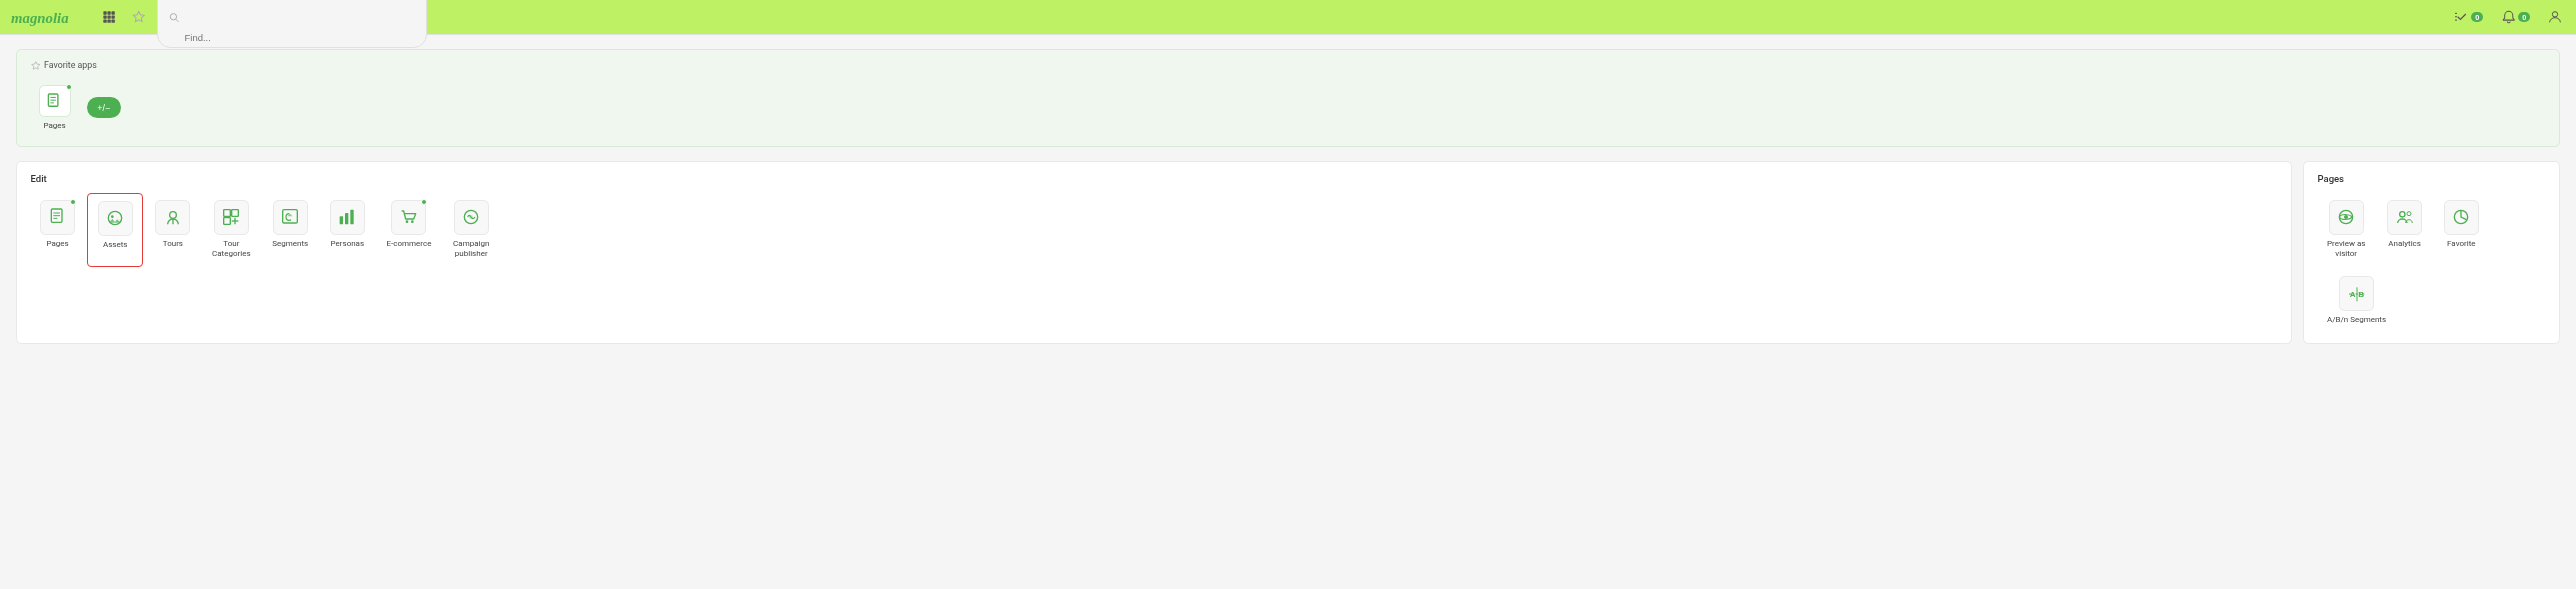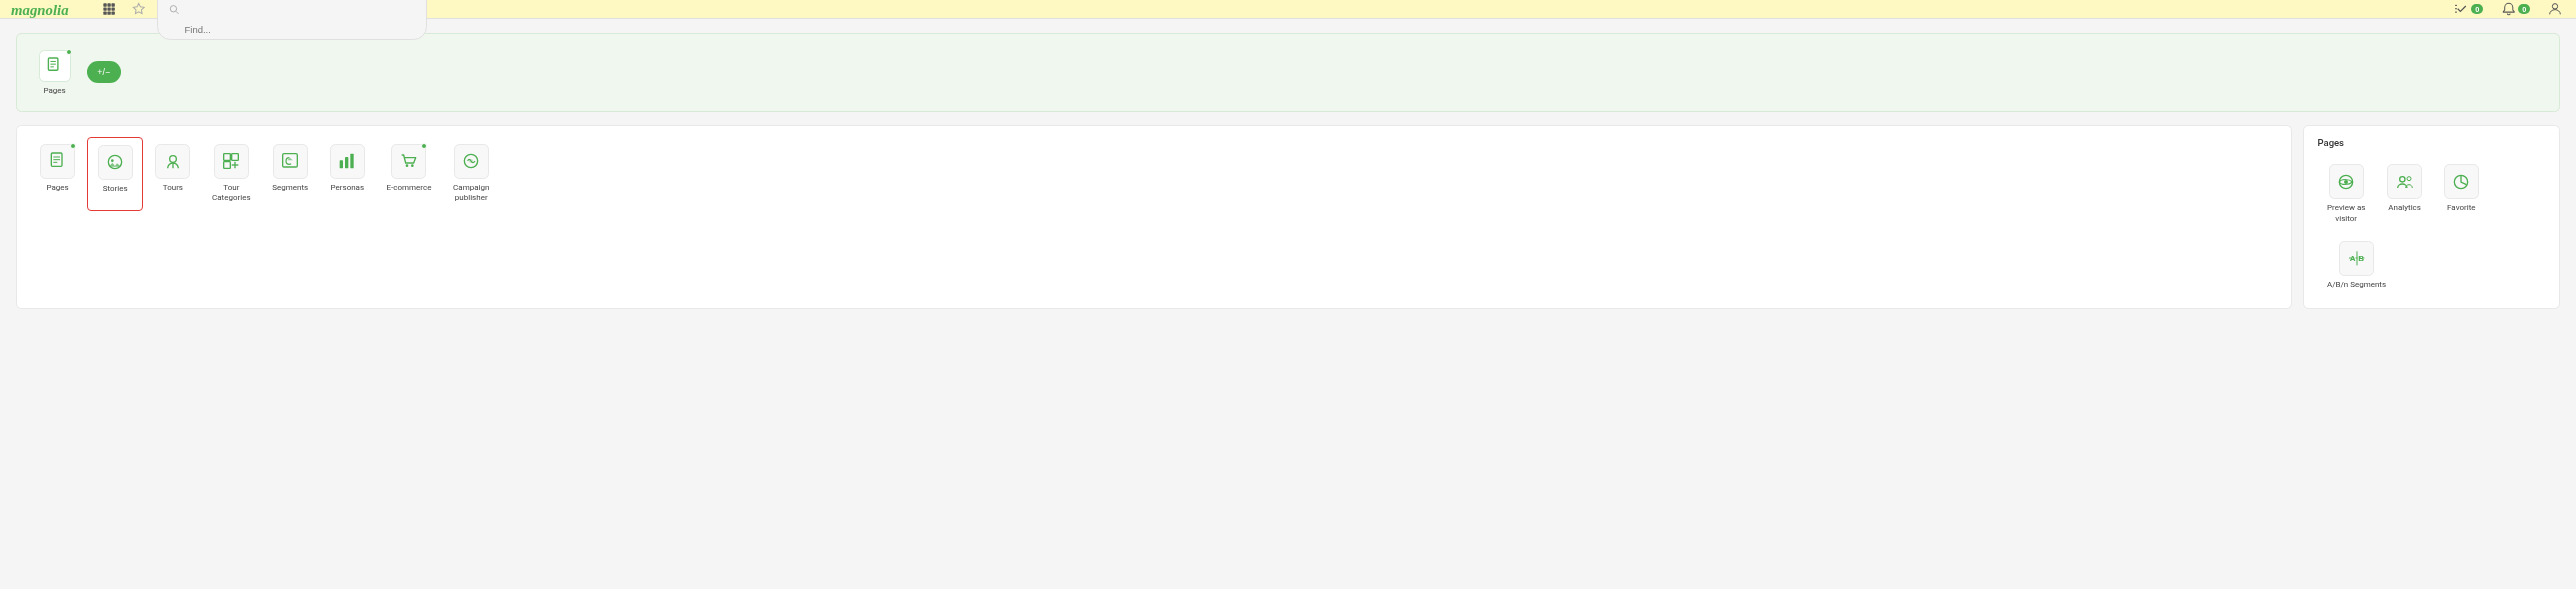--- a/index.html
+++ b/index.html
@@ -1,21 +1,21 @@
 <!DOCTYPE html>
 <html style="font-size:10.8px"><head>
   <meta charset="utf-8">
   <style>
     * { box-sizing: border-box; margin: 0; padding: 0; }
     body { font-family: -apple-system, BlinkMacSystemFont, 'Segoe UI', Roboto, sans-serif; background: #f5f5f5; min-height: 100vh; }
 
     
     .topnav {
       display: flex; align-items: center;
-      background: #fef9c3; height: 19px;
+      background: #bef264; height: 35px;
       border-bottom: 0.7px solid #e0e0e0;
       padding: 0 10.8px; gap: 8px;
     }
     .logo { color: #3d8b3d; font-size: 15px; font-weight: 700; font-style: italic; margin-right: 5.4px; }
     .nav-icon-btn {
       background: none; border: none; cursor: pointer;
       color: #555; padding: 4px; border-radius: 2.7px;
       display: flex; align-items: center; justify-content: center;
       font-size: 13.5px;
     }
@@ -175,20 +175,26 @@
     <svg width="16" height="16" viewBox="0 0 24 24" fill="none">
       <circle cx="12" cy="8" r="4" stroke="#555" stroke-width="1.5" fill="none"></circle>
       <path d="M4 20c0-4 3.6-7 8-7s8 3 8 7" stroke="#555" stroke-width="1.5" fill="none"></path>
     </svg>
   </button>
 </nav>
 
 <div class="content">
 
   <div class="favorites-section">
+    <div class="section-title">
+      <svg width="9.5" height="9.5" viewBox="0 0 14 14" fill="none">
+        <path d="M7 1l1.7 3.5L13 5.2l-3 2.9.7 4L7 10.2l-3.7 1.9.7-4-3-2.9 4.3-.7z" stroke="#aaa" stroke-width="1" fill="none"></path>
+      </svg>
+      <span>Favorite apps</span>
+    </div>
     <div class="apps-row">
 
       <div class="app-item">
         <div class="app-icon-wrap">
           <svg width="19" height="19" viewBox="0 0 28 28" fill="none">
             <rect x="5" y="3" width="14" height="18" rx="1.5" fill="none" stroke="#4caf50" stroke-width="2"></rect>
             <line x1="8" y1="8" x2="16" y2="8" stroke="#4caf50" stroke-width="1.5"></line>
             <line x1="8" y1="12" x2="16" y2="12" stroke="#4caf50" stroke-width="1.5"></line>
             <line x1="8" y1="16" x2="13" y2="16" stroke="#4caf50" stroke-width="1.5"></line>
           </svg>
@@ -196,20 +202,21 @@
         </div>
         <span class="app-label">Pages</span>
       </div>
       <button class="add-remove-btn">+/−</button>
     </div>
   </div>
 
   <div class="sections-row">
 
     <div class="section-box">
+      <div class="section-box-title">Edit</div>
       <div class="apps-grid">
 
         <div class="grid-app-item">
           <div class="grid-icon-wrap">
             <svg width="20" height="20" viewBox="0 0 30 30" fill="none">
               <rect x="5" y="3" width="16" height="20" rx="1.5" fill="none" stroke="#4caf50" stroke-width="2"></rect>
               <line x1="8" y1="9" x2="18" y2="9" stroke="#4caf50" stroke-width="1.5"></line>
               <line x1="8" y1="13" x2="18" y2="13" stroke="#4caf50" stroke-width="1.5"></line>
               <line x1="8" y1="17" x2="14" y2="17" stroke="#4caf50" stroke-width="1.5"></line>
             </svg>
@@ -219,21 +226,21 @@
         </div>
 
         <div class="grid-app-item selected">
           <div class="grid-icon-wrap">
             <svg width="20" height="20" viewBox="0 0 30 30" fill="none">
               <circle cx="15" cy="15" r="10" fill="none" stroke="#4caf50" stroke-width="2"></circle>
               <circle cx="11" cy="13" r="2" fill="#4caf50"></circle>
               <path d="M6 22l5-6 4 5 3-4 6 5" fill="#4caf50" opacity="0.7"></path>
             </svg>
           </div>
-          <span class="grid-app-label">Stories</span>
+          <span class="grid-app-label">Assets</span>
         </div>
 
         <div class="grid-app-item">
           <div class="grid-icon-wrap">
             <svg width="20" height="20" viewBox="0 0 30 30" fill="none">
               <circle cx="15" cy="12" r="5" fill="none" stroke="#4caf50" stroke-width="2"></circle>
               <path d="M7 26c0-4.4 3.6-8 8-8s8 3.6 8 8" fill="none" stroke="#4caf50" stroke-width="2"></path>
               <line x1="15" y1="17" x2="15" y2="26" stroke="#4caf50" stroke-width="2"></line>
             </svg>
           </div>

